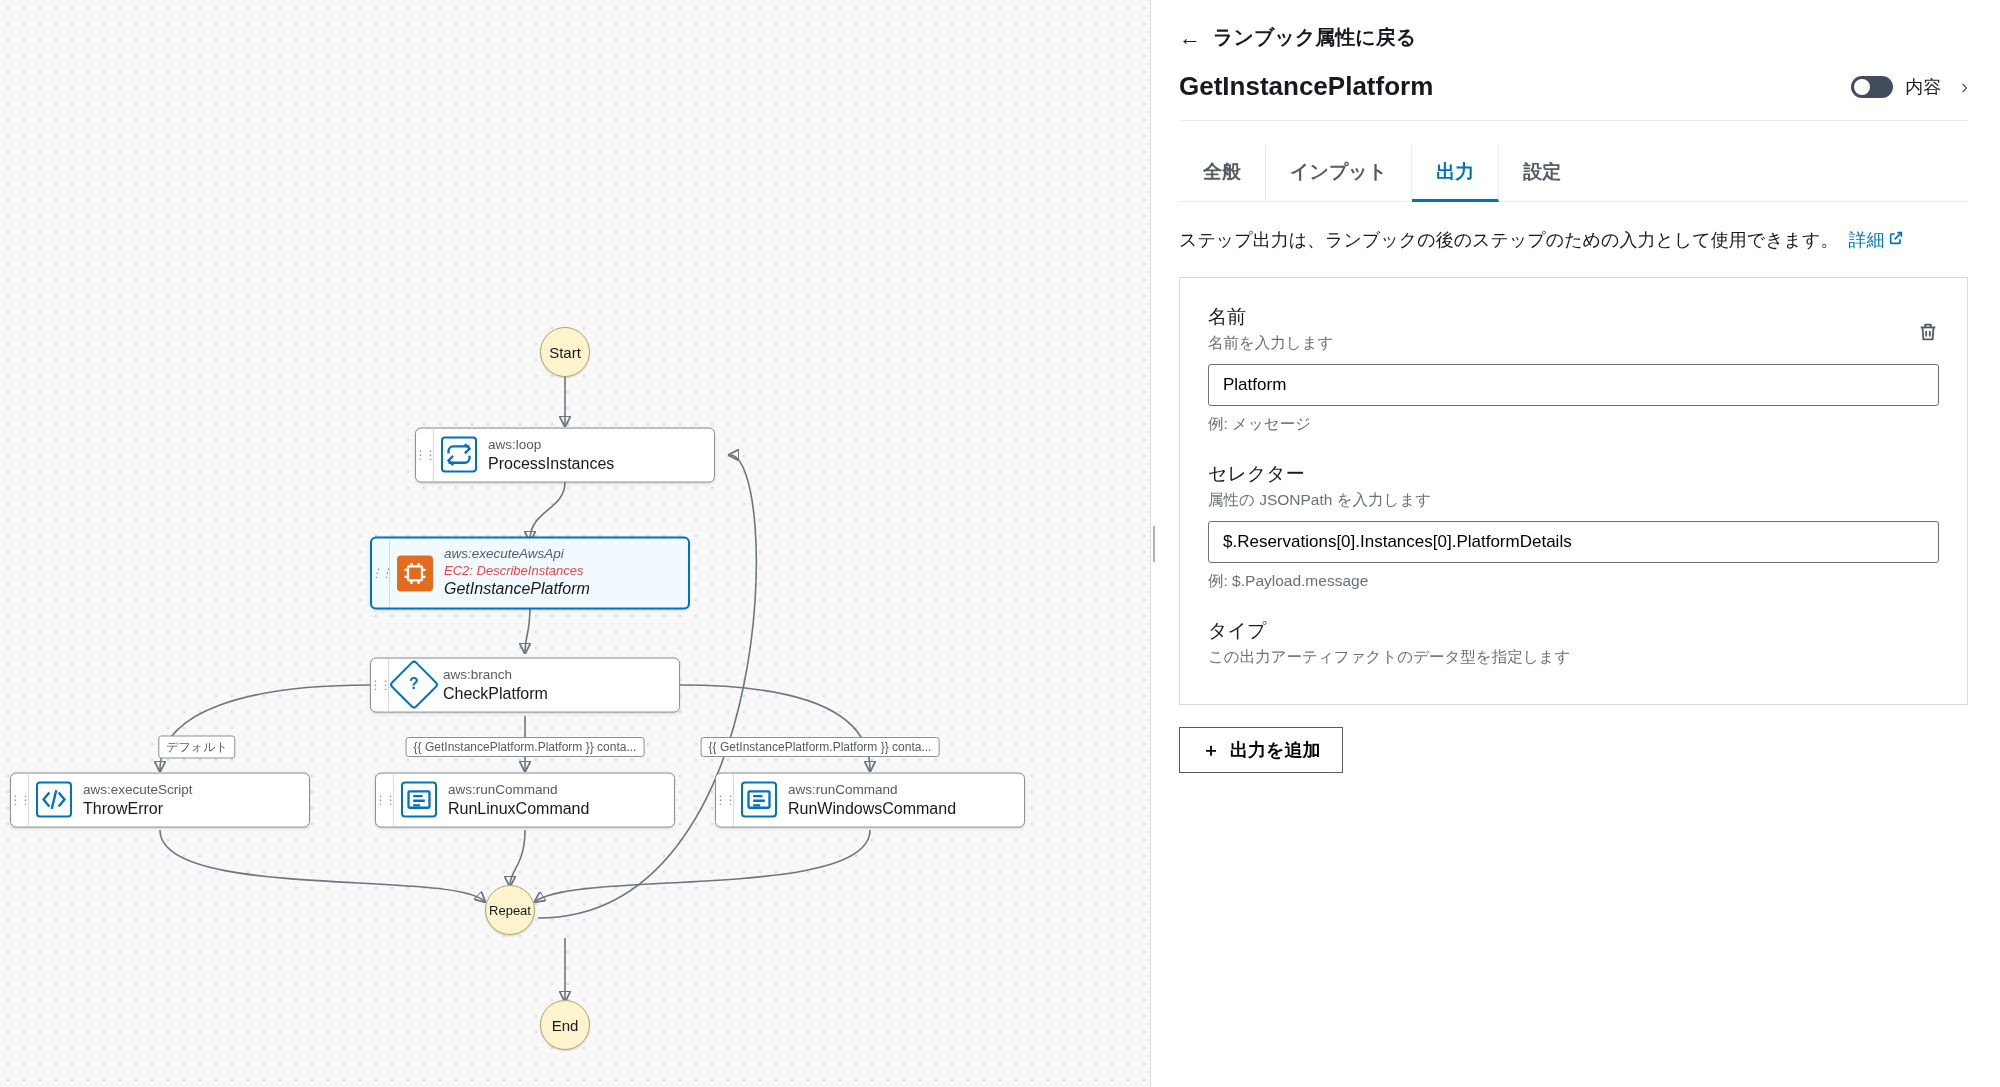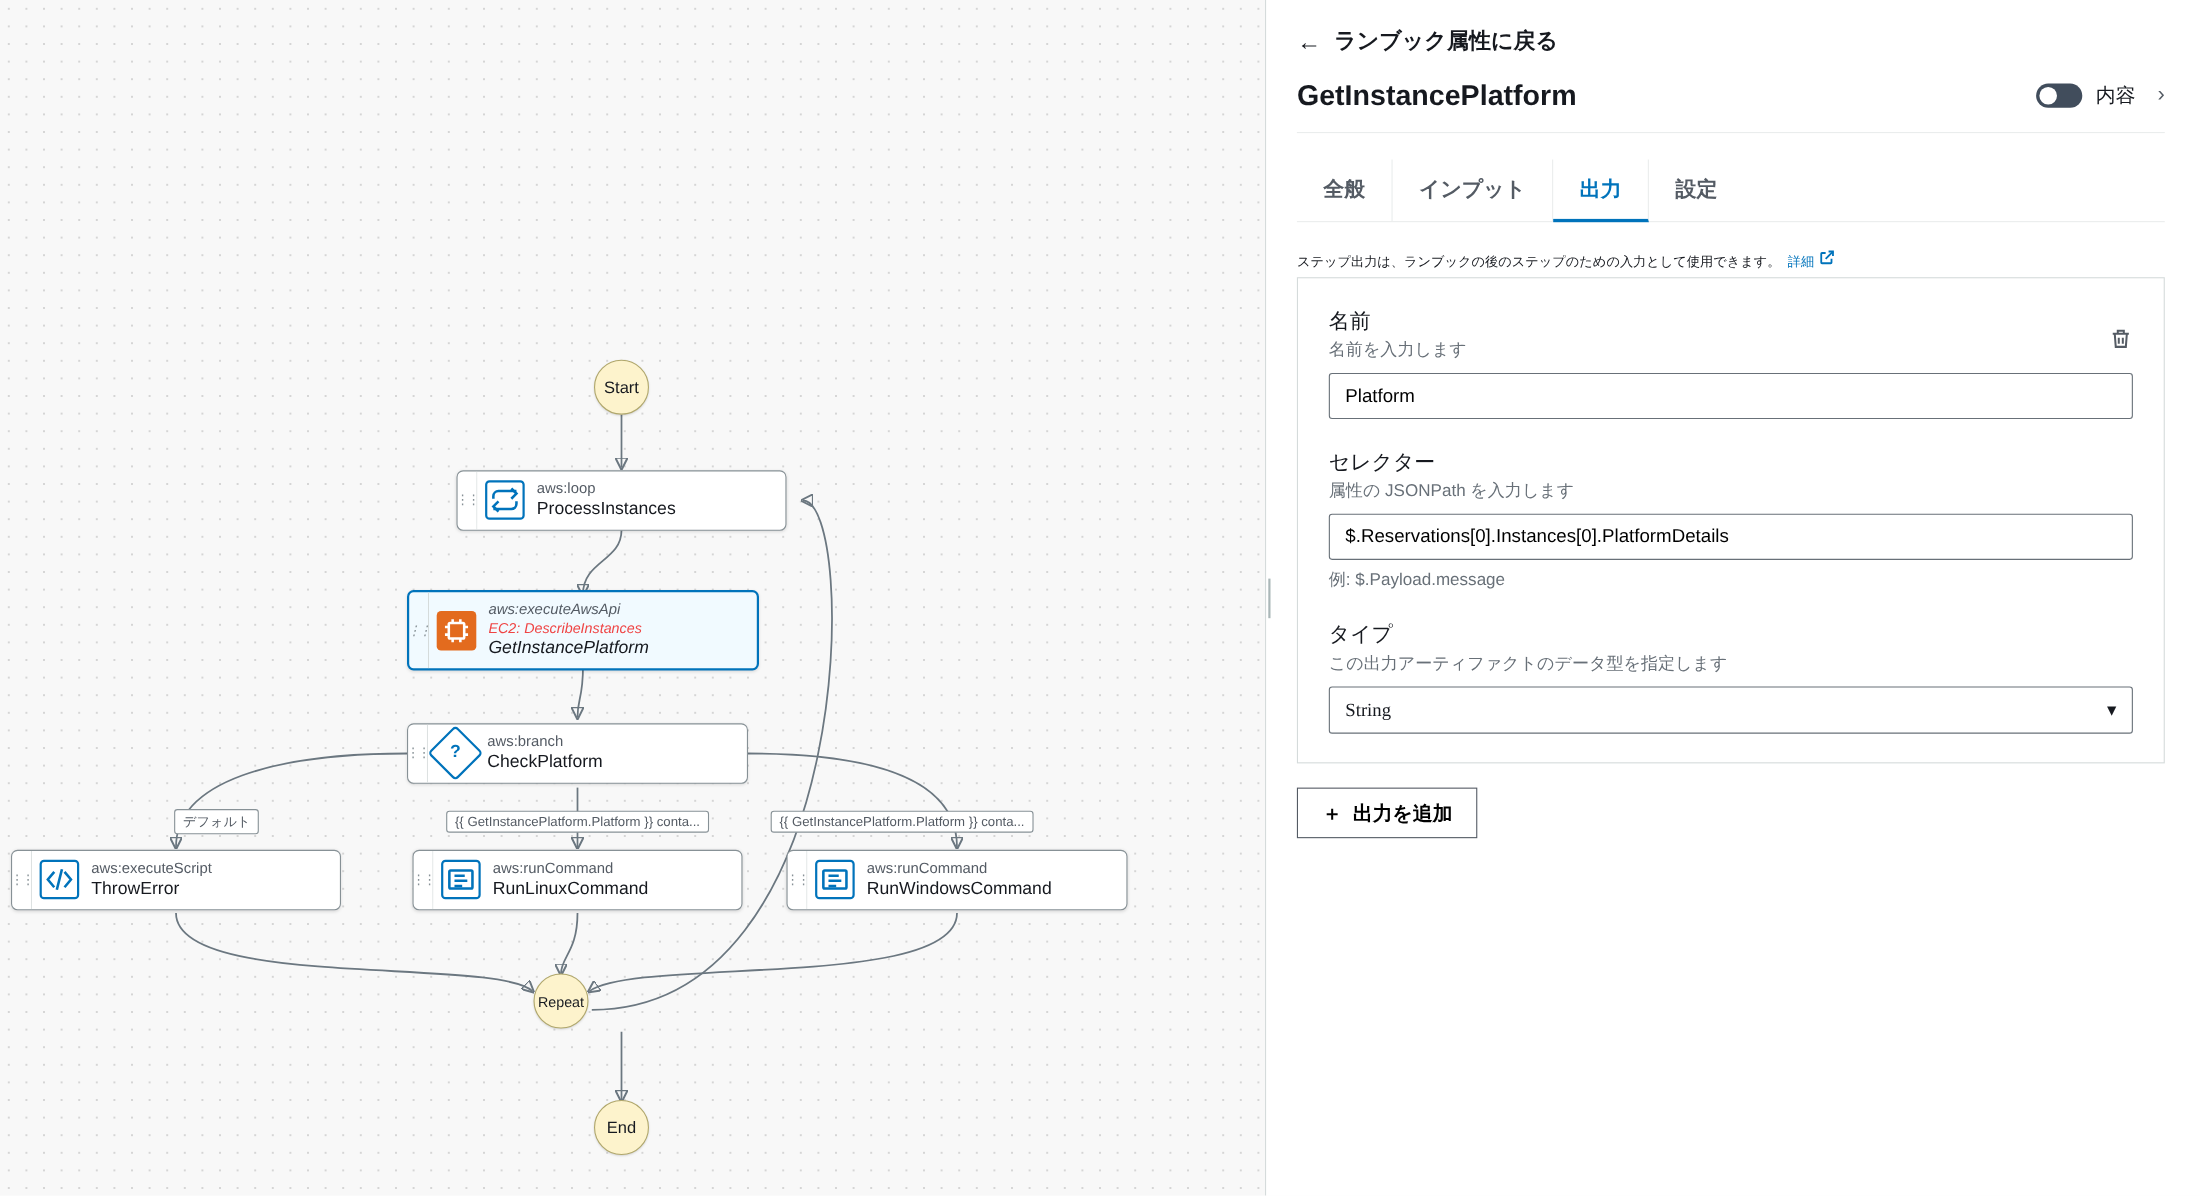--- a/index.html
+++ b/index.html
@@ -97,21 +97,21 @@
 .toggle::after {
   content: ""; position: absolute; left: 3px; top: 3px; width: 16px; height: 16px;
   border-radius: 50%; background: #fff;
 }
 .toggle-label { font-size: 18px; }
 .chev { font-size: 20px; color: #545b64; margin-left: 8px; cursor: pointer; }
 .tabs { display: flex; border-bottom: 1px solid #eaeded; margin-bottom: 24px; }
 .tab { padding: 14px 24px; font-size: 19px; font-weight: 700; color: #545b64; cursor: pointer; border-right: 1px solid #eaeded; }
 .tab:last-child { border-right: none; }
 .tab.active { color: #0073bb; border-bottom: 3px solid #0073bb; margin-bottom: -1px; }
-.intro { font-size: 12px; line-height: 1.6; margin-bottom: 4px; }
+.intro { font-size: 18px; line-height: 1.6; margin-bottom: 22px; }
 .intro a { color: #0073bb; text-decoration: none; }
 .external { display: inline-block; margin-left: 4px; }
 .form-card { border: 1px solid #d5dbdb; padding: 26px 28px; margin-bottom: 22px; }
 .field { margin-bottom: 26px; position: relative; }
 .field:last-child { margin-bottom: 0; font-family: Liberation Serif, serif; }
 .field-header { display: flex; justify-content: space-between; align-items: center; }
 .field-label { font-size: 19px; font-weight: 400; margin-bottom: 3px; }
 .field-help { font-size: 15.5px; color: #687078; margin-bottom: 10px; }
 .field-hint { font-size: 15.5px; color: #687078; margin-top: 8px; }
 .trash { color: #545b64; cursor: pointer; }
@@ -343,36 +343,33 @@
           <span class="trash">
             <svg width="22" height="22" viewBox="0 0 24 24" fill="none" stroke="currentColor" stroke-width="2">
                 <path d="M4 7h16"></path>
                 <path d="M9 7V4h6v3"></path>
                 <path d="M6 7l1 13h10l1-13"></path>
                 <path d="M10 11v6M14 11v6"></path>
               </svg>
           </span>
         </div>
         <input class="text" type="text" value="Platform" style="">
+        <div class="field-hint">例: メッセージ</div>
       </div>
 
       <div class="field">
         <div class="field-label">セレクター</div>
         <div class="field-help">属性の JSONPath を入力します</div>
         <input class="text" type="text" value="$.Reservations[0].Instances[0].PlatformDetails" style="">
         <div class="field-hint">例: $.Payload.message</div>
       </div>
 
       <div class="field">
         <div class="field-label">タイプ</div>
         <div class="field-help">この出力アーティファクトのデータ型を指定します</div>
-        <div class="select">
-          <span>String</span>
-          <span>▾</span>
-        </div>
       </div>
     </div>
 
     <div>
       <button class="btn">
         <span class="plus">＋</span>
         <span>出力を追加</span>
       </button>
     </div>
   </div>

